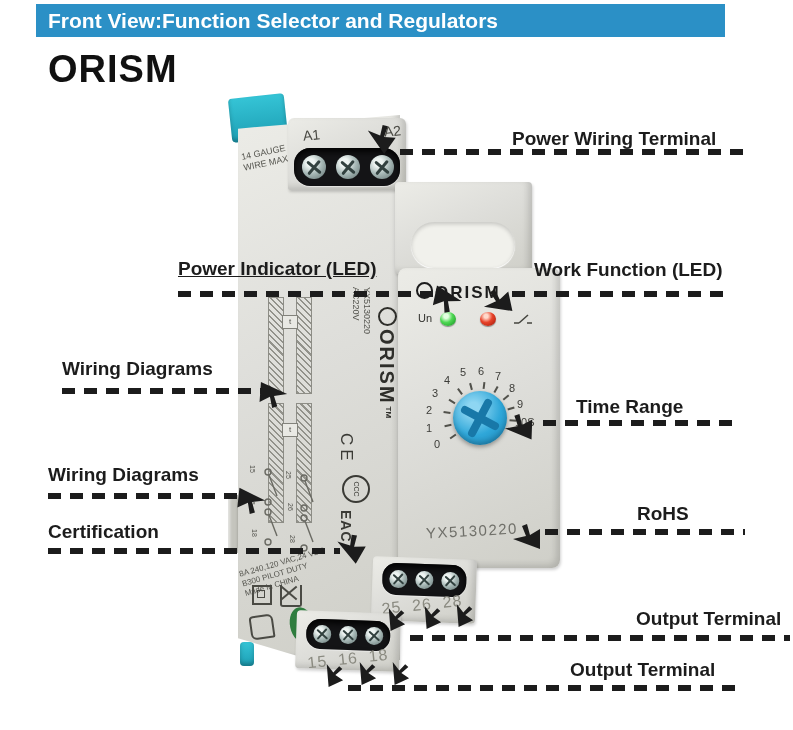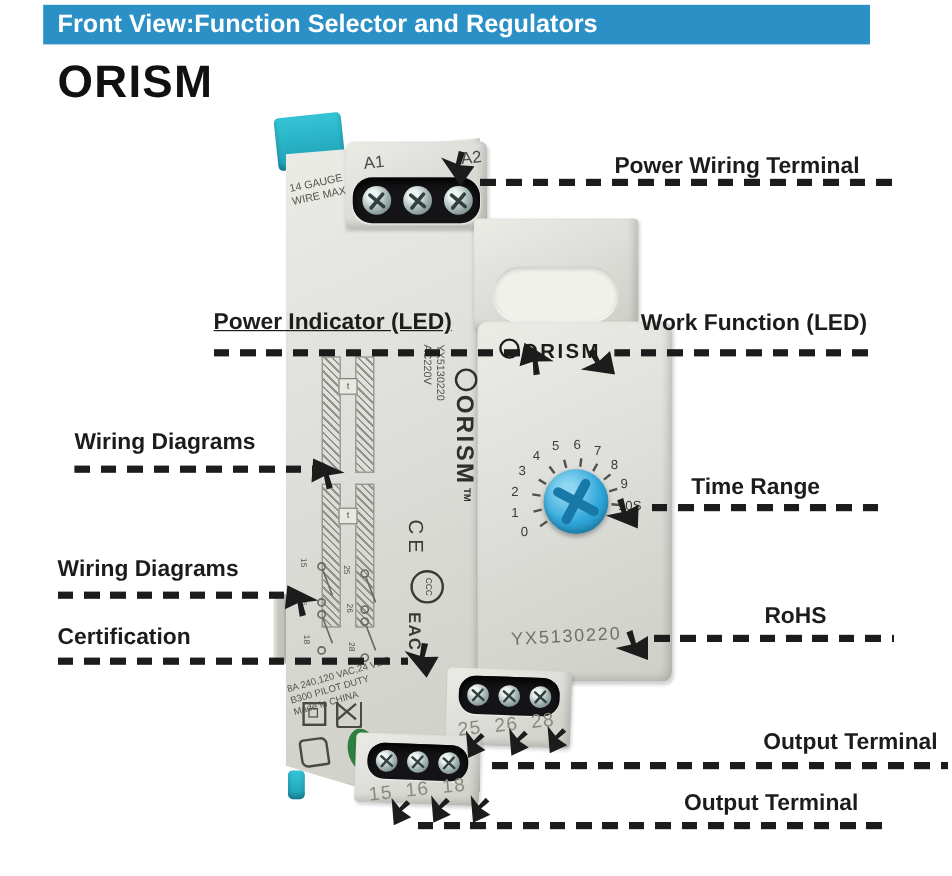--- a/index.html
+++ b/index.html
@@ -140,20 +140,30 @@
                 box-shadow:inset 0 2px 4px rgba(0,0,0,.18),0 1px 1px #fff;"></div>
   </div>
 
   <div class="abs plastic" style="left:170px;top:176px;width:162px;height:300px;border-radius:8px;">
 
     <div class="abs" style="left:18px;top:14px;font-size:17px;font-weight:800;letter-spacing:2px;color:#1c1c1c;white-space:nowrap;">
       <span style="display:inline-block;width:13px;height:13px;border:2.5px solid #1c1c1c;border-radius:50%;
                    vertical-align:-1px;margin-right:2px;"></span><span>ORISM</span>
     </div>
 
+    <div class="abs" style="left:20px;top:42px;width:122px;height:20px;">
+      <span class="abs" style="left:0;top:2px;font-size:11px;color:#33332f;">Un</span>
+      <div class="abs led led-green" style="left:22px;top:2px;"></div>
+      <div class="abs led led-red" style="left:62px;top:2px;"></div>
+      <svg class="abs" style="left:96px;top:2px;" width="18" height="14" viewBox="0 0 18 14" stroke="#44443e" stroke-width="1.5" fill="none">
+        <line x1="0" y1="11" x2="5" y2="11"></line>
+        <line x1="5" y1="11" x2="14" y2="3"></line>
+        <line x1="13" y1="11" x2="18" y2="11"></line>
+      </svg>
+    </div>
 
     <div class="abs" style="left:0;top:0;width:162px;height:300px;">
       <div class="tick" style="left:54px;top:165px;transform:rotate(-125deg);"></div>
       <div class="tick" style="left:49px;top:154px;transform:rotate(-103deg);"></div>
       <div class="tick" style="left:48px;top:141px;transform:rotate(-81deg);"></div>
       <div class="tick" style="left:53px;top:130px;transform:rotate(-59deg);"></div>
       <div class="tick" style="left:61px;top:120px;transform:rotate(-37deg);"></div>
       <div class="tick" style="left:72px;top:115px;transform:rotate(-15deg);"></div>
       <div class="tick" style="left:85px;top:114px;transform:rotate(7deg);"></div>
       <div class="tick" style="left:97px;top:118px;transform:rotate(29deg);"></div>

